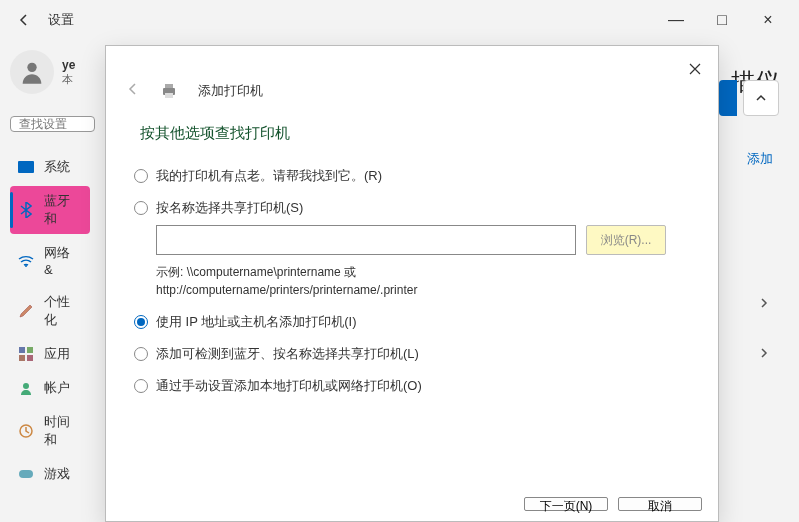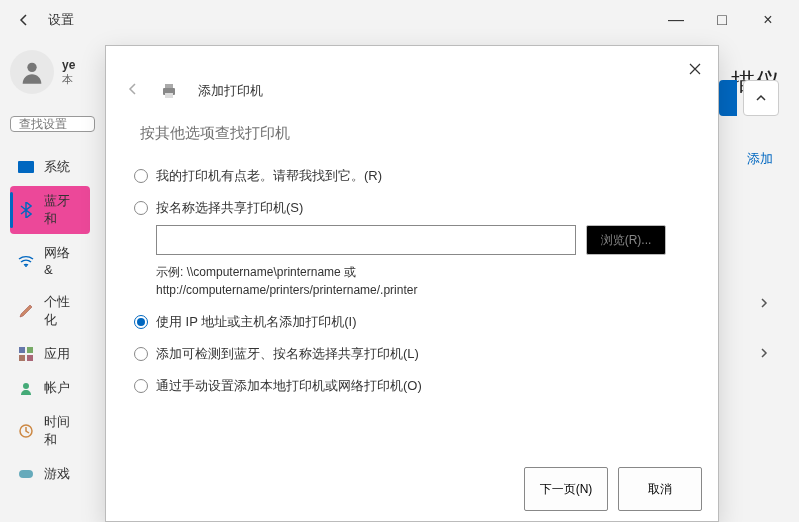--- a/index.html
+++ b/index.html
@@ -34,34 +34,34 @@
     .right-add { position: absolute; right: 26px; top: 150px; color: #0067c0; font-size: 13px; }
     .right-row-chev { position: absolute; right: 30px; color: #555; }
     
     
     .dialog { position: absolute; left: 105px; top: 45px; right: 80px; bottom: 0; background: #fff; border: 1px solid #bbb; box-shadow: 0 8px 24px rgba(0,0,0,0.15); }
     .dialog-close { position: absolute; right: 8px; top: 8px; width: 30px; height: 30px; display: flex; align-items: center; justify-content: center; cursor: pointer; color: #333; }
     .dialog-header { display: flex; align-items: center; gap: 20px; padding: 36px 20px 10px 20px; }
     .dialog-back-arrow { color: #888; font-size: 16px; }
     .dialog-printer-icon { width: 18px; height: 18px; }
     .dialog-title { font-size: 13px; color: #333; }
-    .dialog-heading { color: #737373; font-size: 15px; padding: 14px 34px; }
+    .dialog-heading { color: #14532d; font-size: 15px; padding: 14px 34px; }
     
     .options { padding: 10px 28px; display: flex; flex-direction: column; gap: 14px; }
     .option-row { display: flex; align-items: flex-start; gap: 8px; font-size: 13px; color: #333; }
     .radio { width: 14px; height: 14px; border: 1px solid #888; border-radius: 50%; flex-shrink: 0; margin-top: 2px; display: flex; align-items: center; justify-content: center; }
     .radio.checked { border-color: #0067c0; }
     .radio.checked::after { content: ""; width: 8px; height: 8px; background: #0067c0; border-radius: 50%; }
     .share-input-row { display: flex; gap: 10px; align-items: center; margin-left: 22px; margin-top: -6px; }
     .share-input { flex: 1; height: 30px; max-width: 420px; border: 1px solid #888; padding: 0 6px; font-size: 13px; }
-    .browse-btn { width: 80px; height: 30px; border: 1px solid #bbb; background: #000000; color: #888; font-size: 12px; border-radius: 2px; }
+    .browse-btn { width: 80px; height: 30px; border: 1px solid #bbb; background: #fef9c3; color: #888; font-size: 12px; border-radius: 2px; }
     .example-text { margin-left: 22px; font-size: 12px; color: #333; margin-top: -6px; line-height: 1.5; }
     
     .dialog-footer { position: absolute; bottom: 10px; right: 16px; display: flex; gap: 10px; }
-    .footer-btn { min-width: 84px; height: 44px; border: 1px solid #888; background: #fdfdfd; font-size: 12px; border-radius: 2px; cursor: pointer; padding: 0 10px; }
+    .footer-btn { min-width: 84px; height: 14px; border: 1px solid #888; background: #fdfdfd; font-size: 12px; border-radius: 2px; cursor: pointer; padding: 0 10px; }
   </style>
 </head>
 <body>
 
 <div class="main-titlebar">
   <div class="main-back">
     <svg width="14" height="14" viewBox="0 0 14 14">
         <path d="M9 2 L4 7 L9 12" stroke="#333" stroke-width="1.5" fill="none"></path>
       </svg>
   </div>

